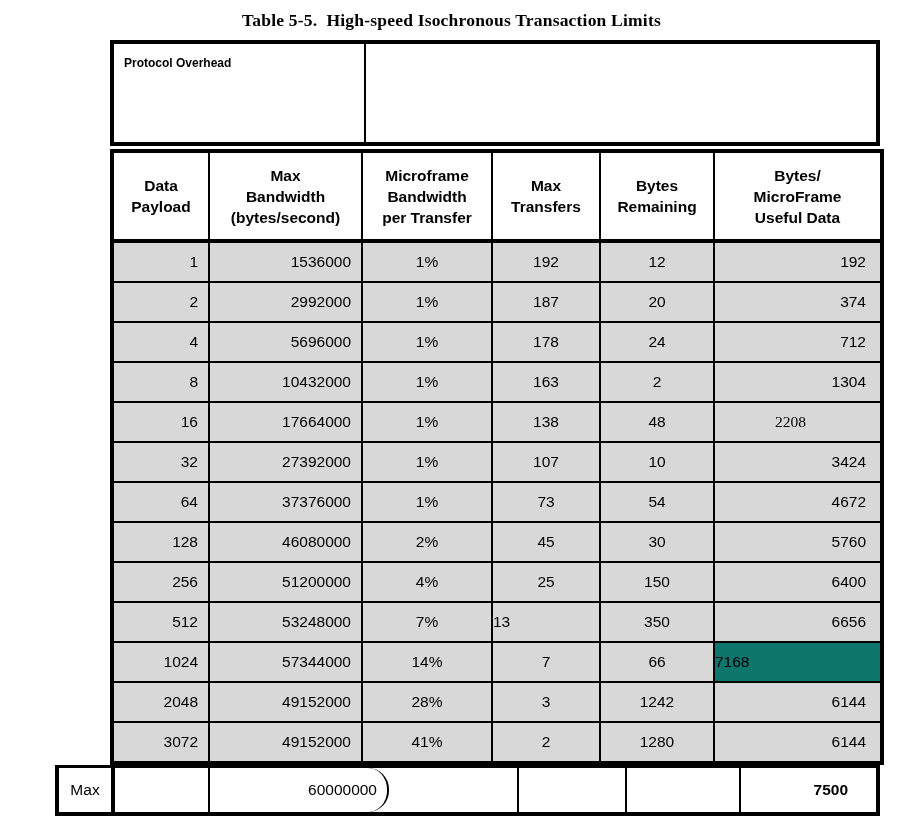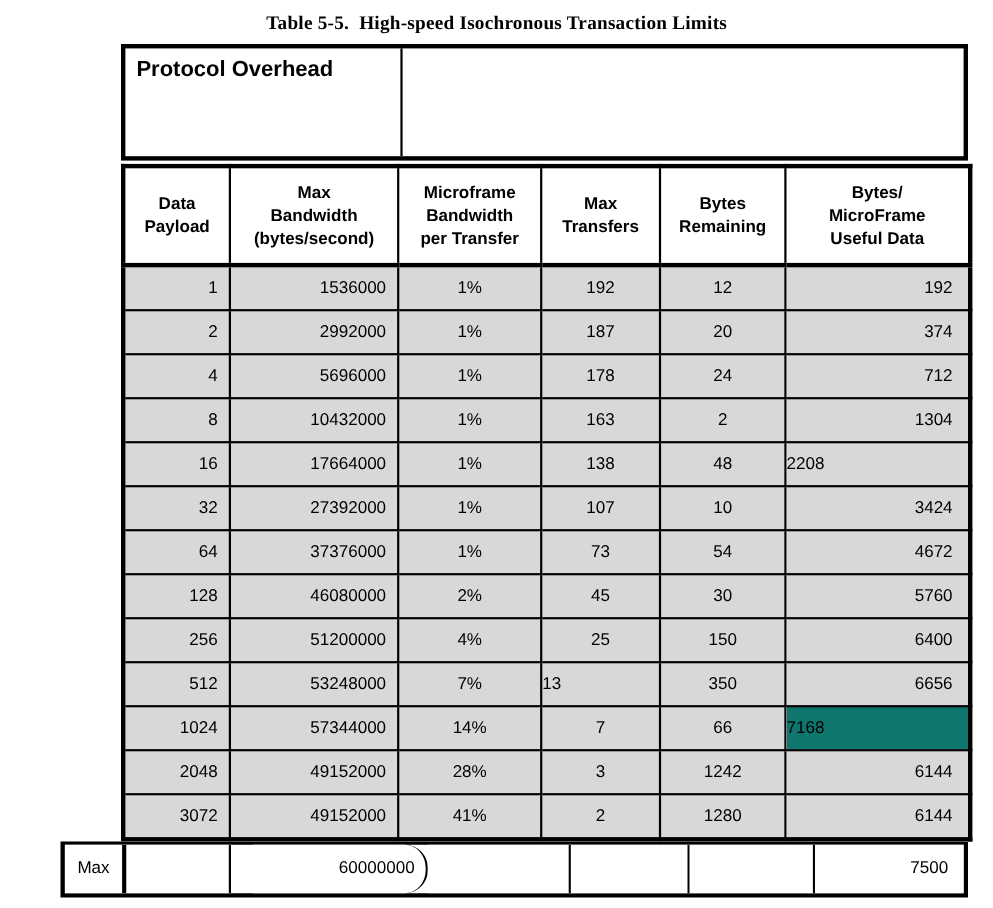--- a/index.html
+++ b/index.html
@@ -38,21 +38,21 @@
     border: 4px solid #000000;
     background: #ffffff;
     display: flex;
   }
   .protocol-label-cell {
     box-sizing: border-box;
     width: 252px;
     border-right: 2px solid #000000;
     padding: 9px 6px 0 10px;
     font-weight: bold;
-    font-size: 20px;
+    font-size: 12px;
     line-height: 21px;
   }
   .protocol-desc-cell {
     box-sizing: border-box;
     flex: 1;
     padding: 6px 8px 0 9px;
     font-size: 16px;
     line-height: 22px;
     white-space: pre-line;
   }
@@ -111,21 +111,21 @@
     border-right: 2px solid #000000;
     background: #ffffff;
   }
   .max-row .mlabel {
     width: 56px;
     border-right: 4px solid #000000;
     justify-content: center;
   }
   .max-row .mcell:last-child { border-right: none; }
   .max-row .a-right { justify-content: flex-end; padding-right: 10px; }
-  .max-row .c-last.a-right { padding-right: 14px; }
+  .max-row .c-last.a-right { padding-right: 28px; font-weight: bold; }
   .max-row .a-center { justify-content: center; }
 </style>
 </head>
 <body>
 
 <div class="page">
 
   <div class="doc-title">Table 5-5.  High-speed Isochronous Transaction Limits</div>
 
   <div class="protocol-box">
@@ -192,21 +192,21 @@
           <td class="a-center" style="text-align: center; background: rgb(216, 216, 216);">163</td>
           <td class="a-center" style="text-align: center; background: rgb(216, 216, 216);">2</td>
           <td class="a-right c-last" style="text-align: right; background: rgb(216, 216, 216);">1304</td>
         </tr>
         <tr>
           <td class="a-right" style="text-align: right; background: rgb(216, 216, 216); margin-top: 33px;">16</td>
           <td class="a-right" style="text-align: right; background: rgb(216, 216, 216);">17664000</td>
           <td class="a-center" style="text-align: center; background: rgb(216, 216, 216);">1%</td>
           <td class="a-center" style="text-align: center; background: rgb(216, 216, 216);">138</td>
           <td class="a-center" style="text-align: center; background: rgb(216, 216, 216);">48</td>
-          <td class="a-right c-last" style="text-align: left; background: rgb(216, 216, 216);">2208</td>
+          <td class="a-right c-last" style="text-align: center; background: rgb(216, 216, 216); font-family: Liberation Serif, serif;">2208</td>
         </tr>
         <tr>
           <td class="a-right" style="text-align: right; background: rgb(216, 216, 216);">32</td>
           <td class="a-right" style="text-align: right; background: rgb(216, 216, 216);">27392000</td>
           <td class="a-center" style="text-align: center; background: rgb(216, 216, 216);">1%</td>
           <td class="a-center" style="text-align: center; background: rgb(216, 216, 216);">107</td>
           <td class="a-center" style="text-align: center; background: rgb(216, 216, 216);">10</td>
           <td class="a-right c-last" style="text-align: right; background: rgb(216, 216, 216);">3424</td>
         </tr>
         <tr>

